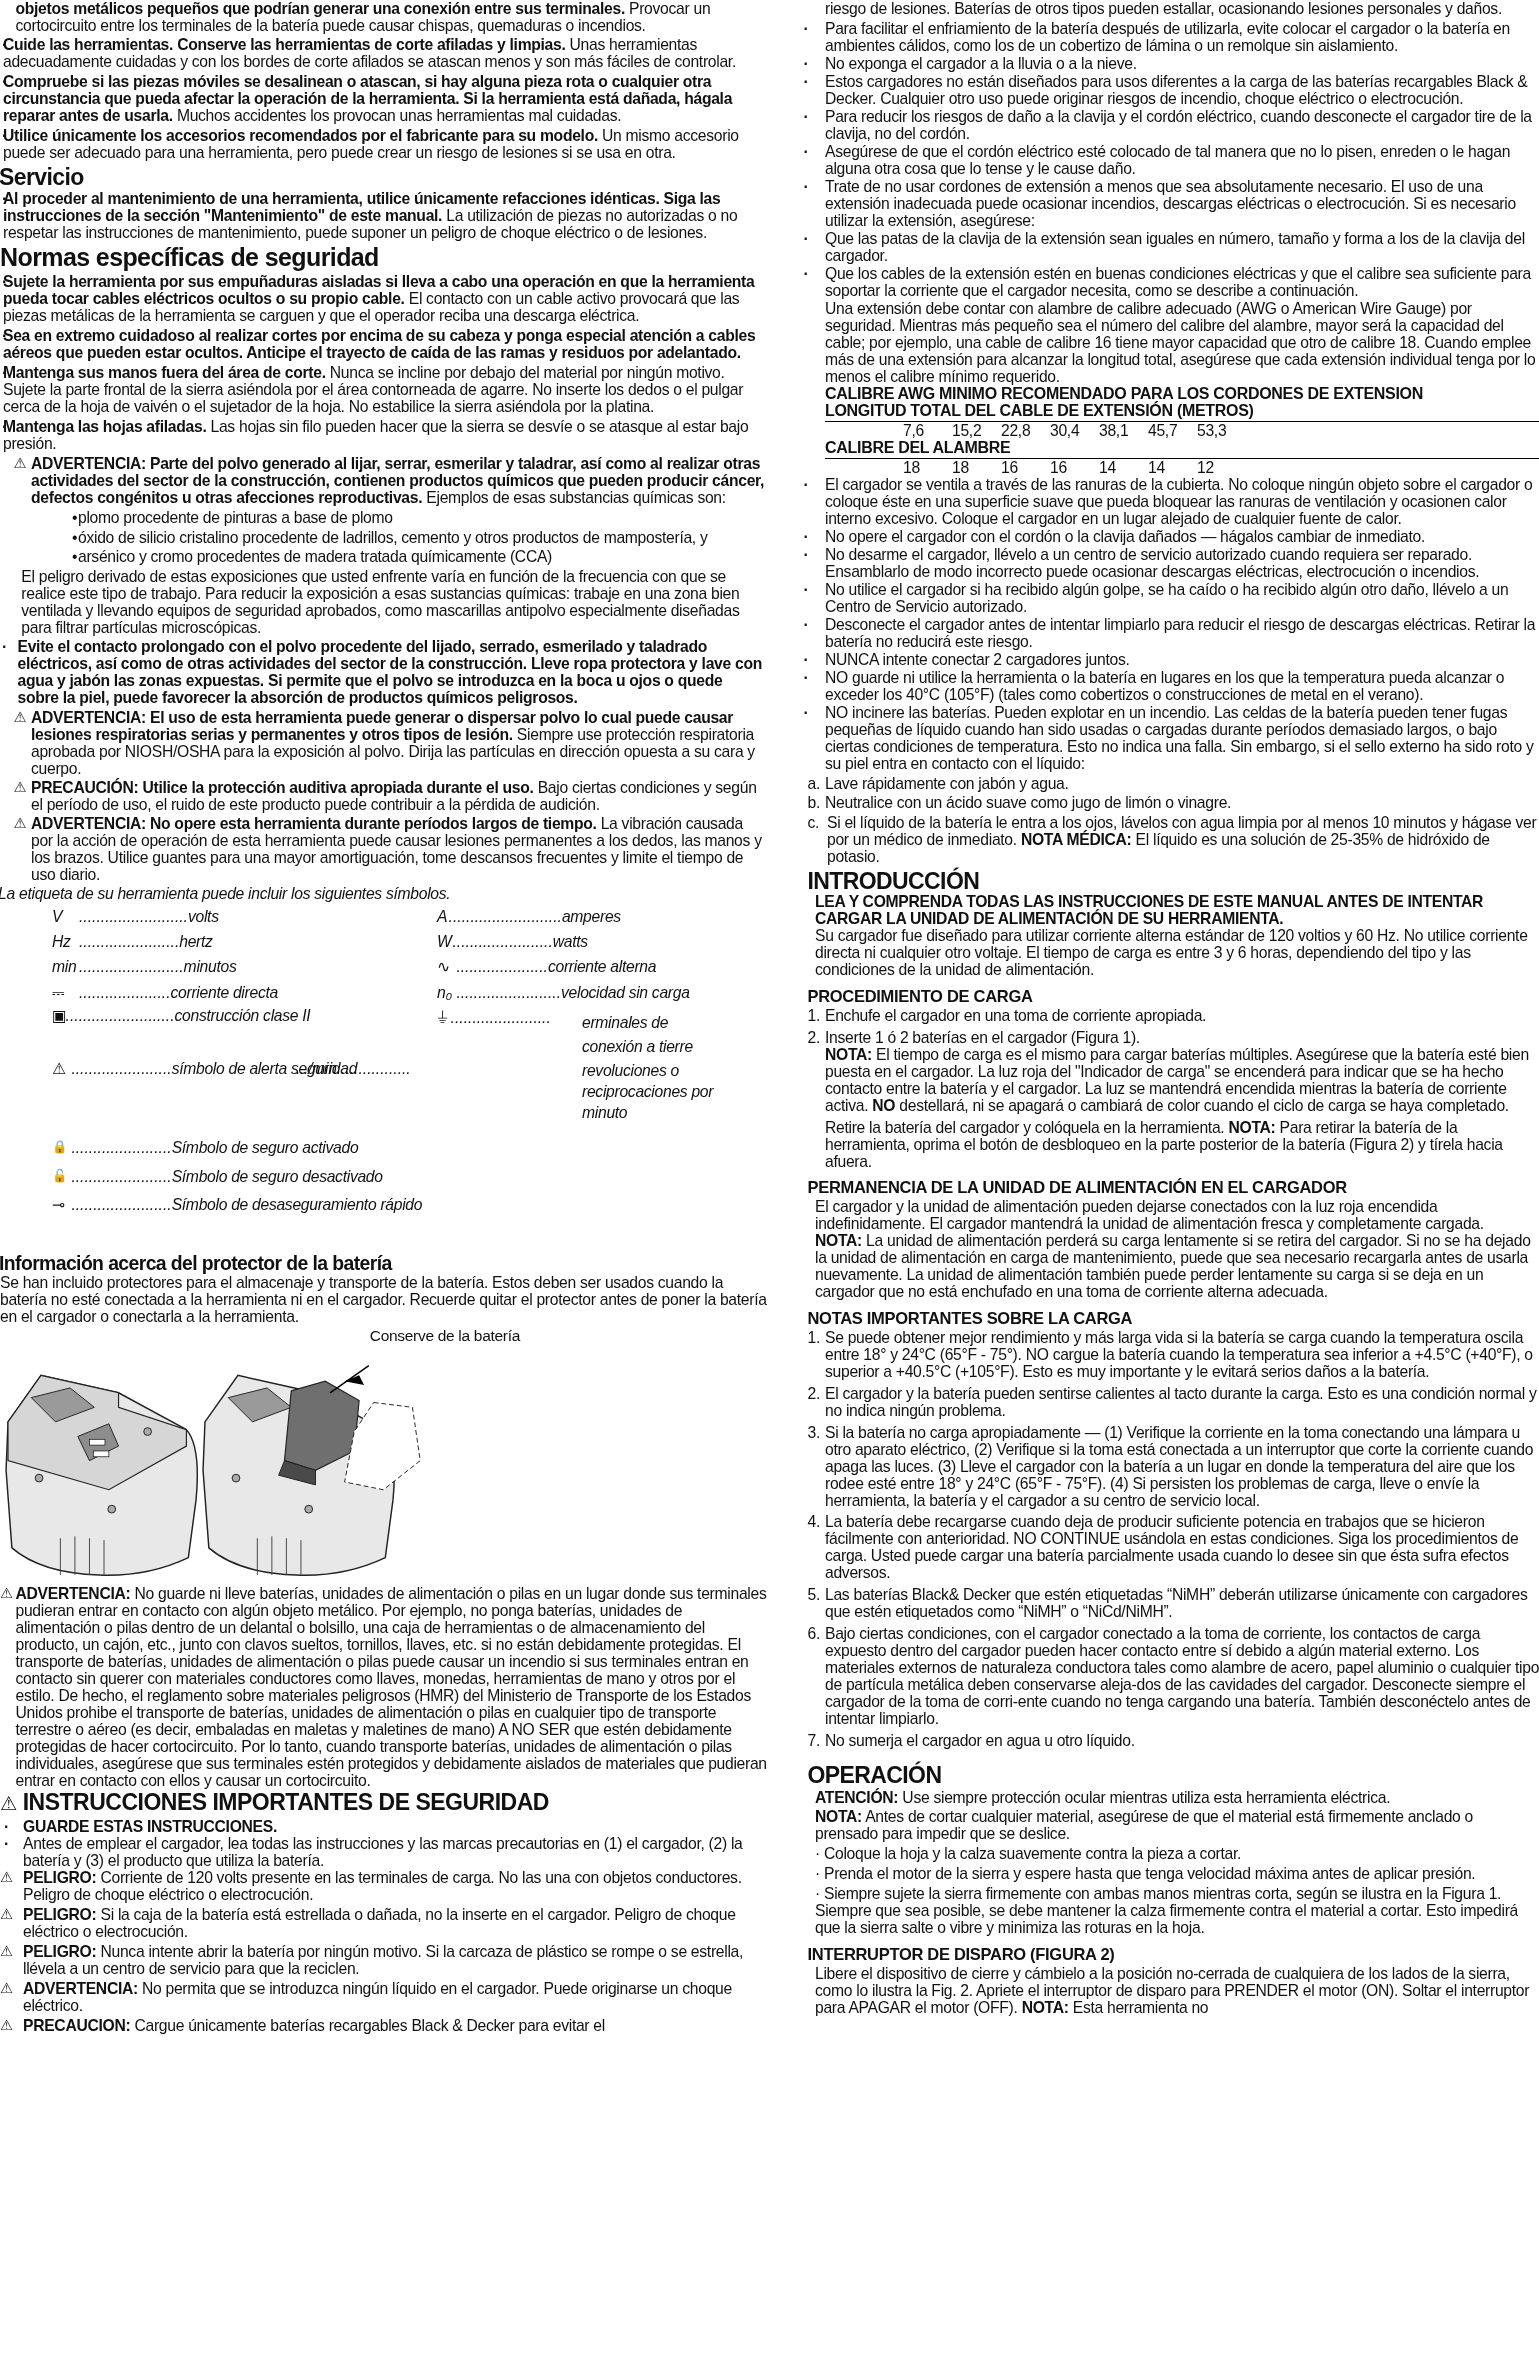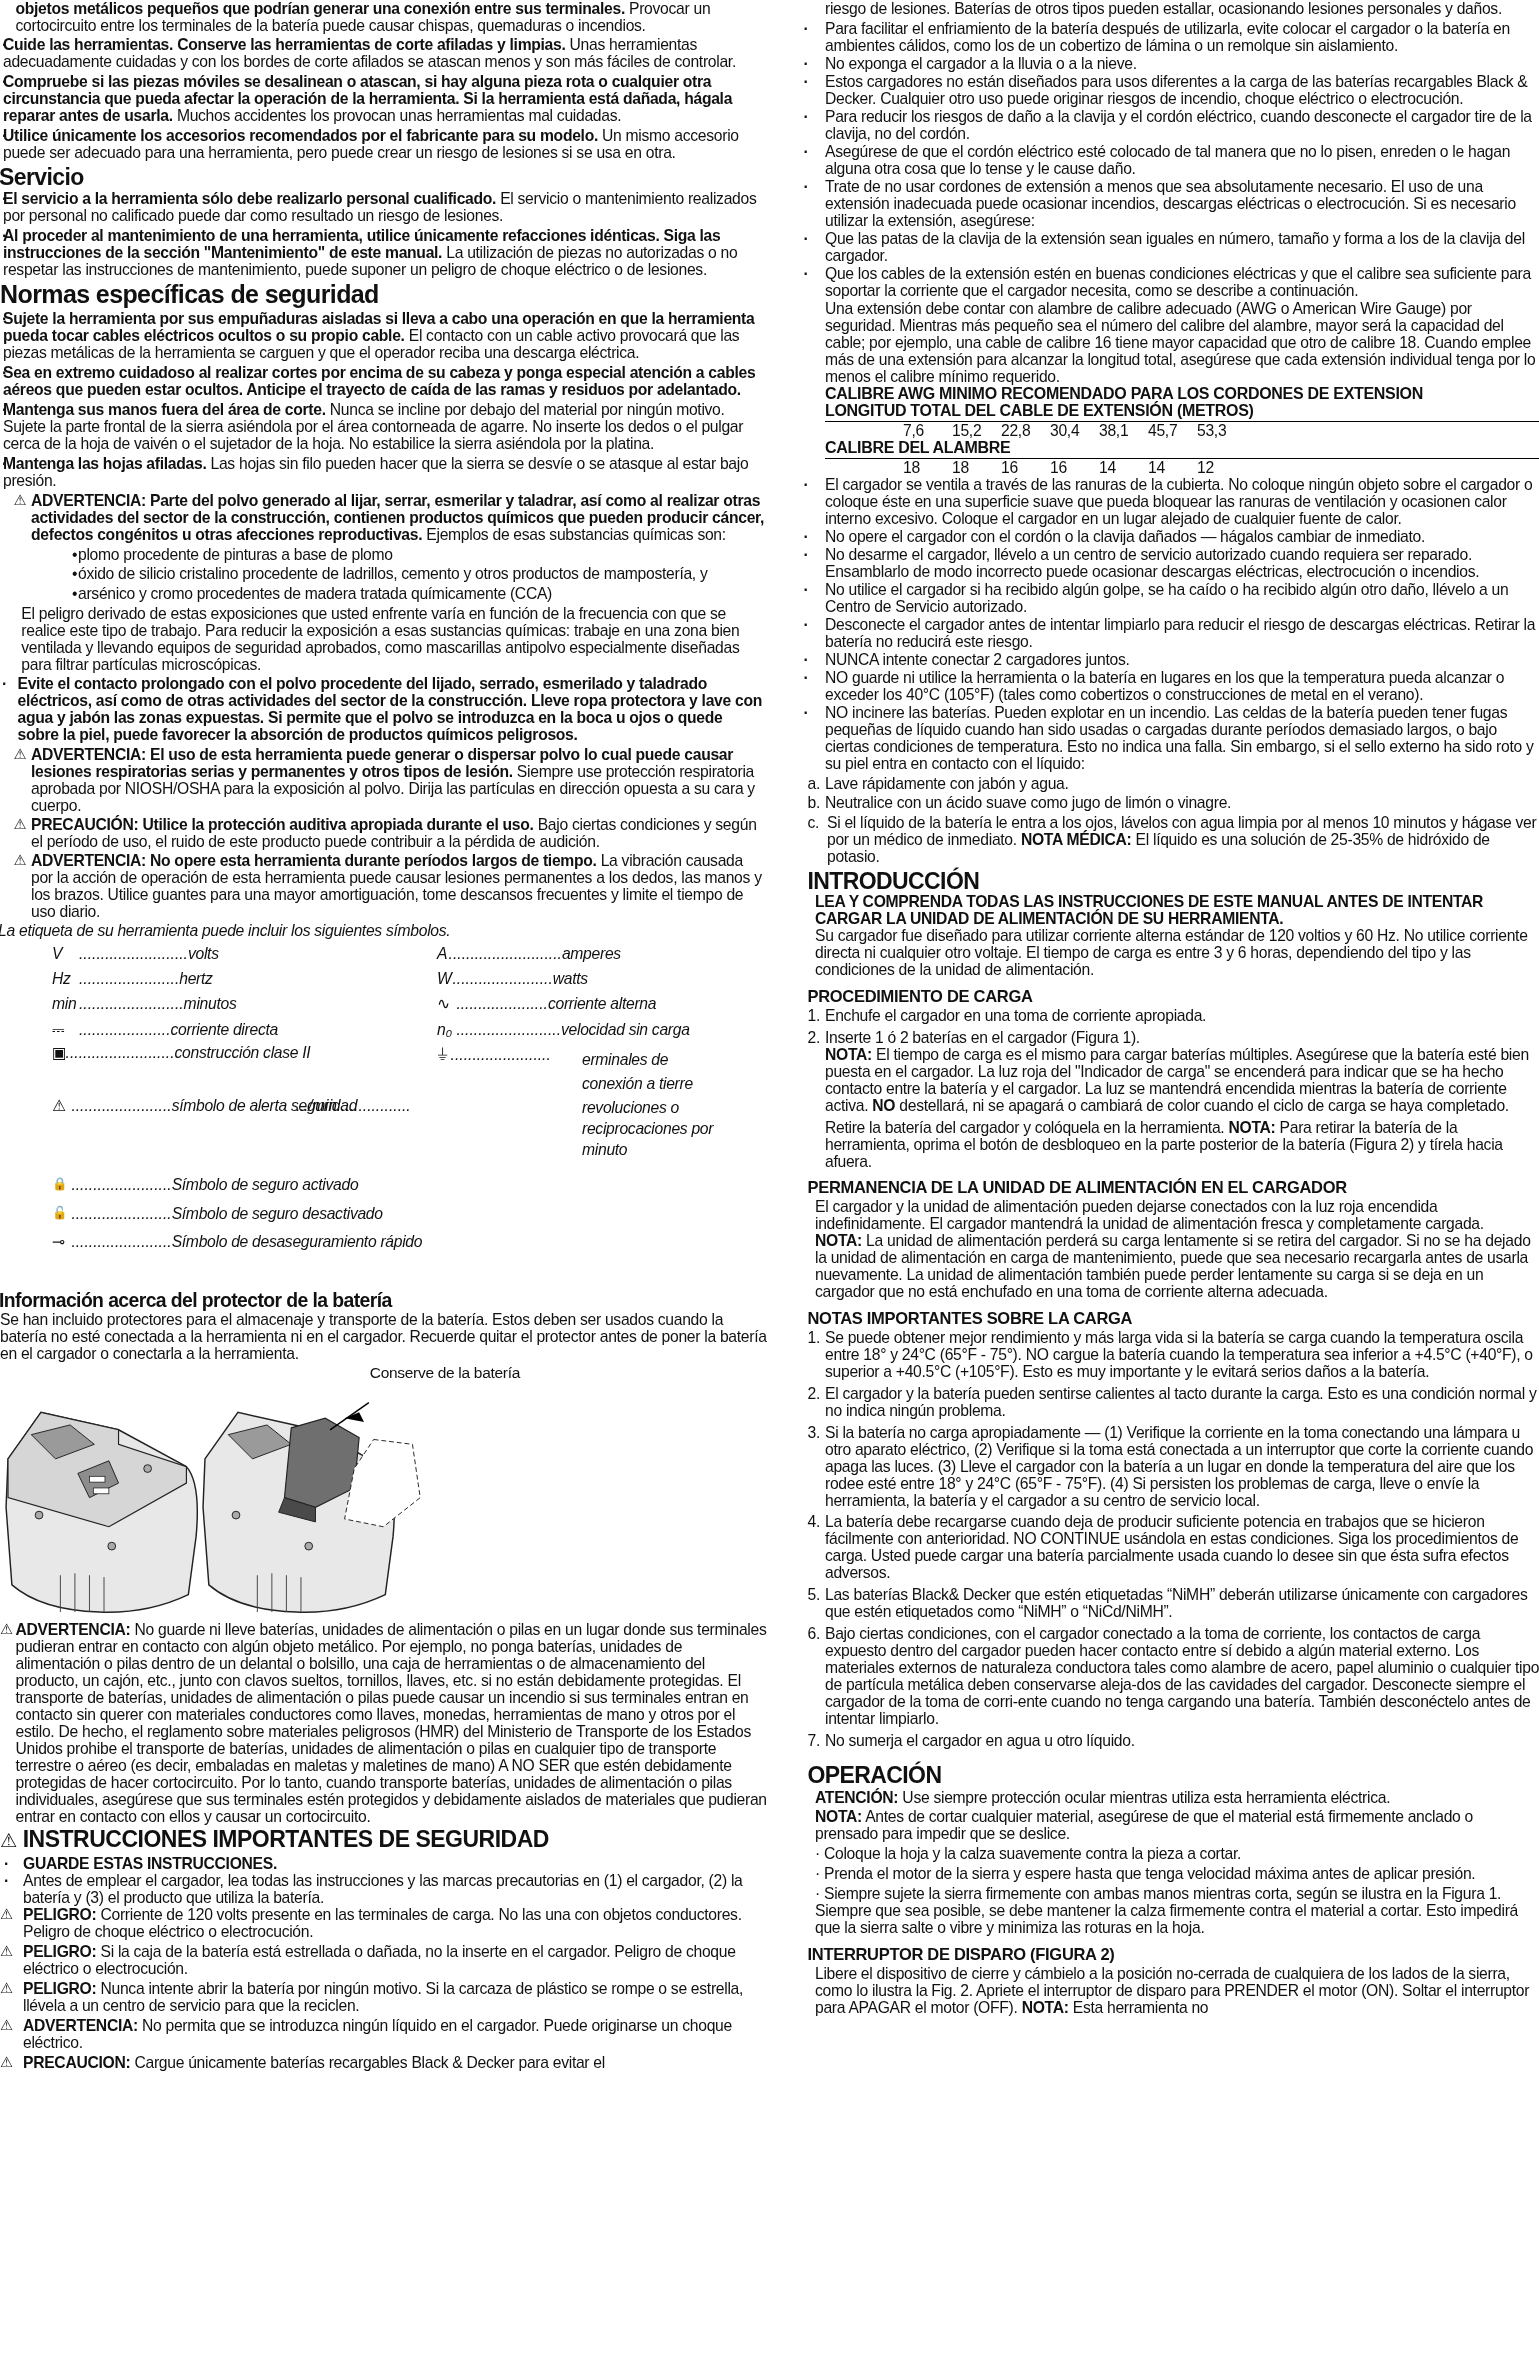--- a/index.html
+++ b/index.html
@@ -54,21 +54,20 @@
   <p class="indent"><b>objetos metálicos pequeños que podrían generar una conexión entre sus terminales.</b><span> Provocar un cortocircuito entre los terminales de la batería puede causar chispas, quemaduras o incendios.</span></p>
 
   <div>
     <p class="bul"><b>Cuide las herramientas. Conserve las herramientas de corte afiladas y limpias.</b><span> Unas herramientas adecuadamente cuidadas y con los bordes de corte afilados se atascan menos y son más fáciles de controlar.</span></p>
     <p class="bul"><b>Compruebe si las piezas móviles se desalinean o atascan, si hay alguna pieza rota o cualquier otra circunstancia que pueda afectar la operación de la herramienta. Si la herramienta está dañada, hágala reparar antes de usarla.</b><span> Muchos accidentes los provocan unas herramientas mal cuidadas.</span></p>
     <p class="bul"><b>Utilice únicamente los accesorios recomendados por el fabricante para su modelo.</b><span> Un mismo accesorio puede ser adecuado para una herramienta, pero puede crear un riesgo de lesiones si se usa en otra.</span></p>
   </div>
 
   <h2 class="h-sec">Servicio</h2>
   <div>
-    <p class="bul"><b>El servicio a la herramienta sólo debe realizarlo personal cualificado.</b><span> El servicio o mantenimiento realizados por personal no calificado puede dar como resultado un riesgo de lesiones.</span></p>
     <p class="bul"><b>Al proceder al mantenimiento de una herramienta, utilice únicamente refacciones idénticas. Siga las instrucciones de la sección "Mantenimiento" de este manual.</b><span> La utilización de piezas no autorizadas o no respetar las instrucciones de mantenimiento, puede suponer un peligro de choque eléctrico o de lesiones.</span></p>
   </div>
 
   <h2 class="h-big">Normas específicas de seguridad</h2>
   <div>
     <p class="bul"><b>Sujete la herramienta por sus empuñaduras aisladas si lleva a cabo una operación en que la herramienta pueda tocar cables eléctricos ocultos o su propio cable.</b><span> El contacto con un cable activo provocará que las piezas metálicas de la herramienta se carguen y que el operador reciba una descarga eléctrica.</span></p>
     <p class="bul"><b>Sea en extremo cuidadoso al realizar cortes por encima de su cabeza y ponga especial atención a cables aéreos que pueden estar ocultos. Anticipe el trayecto de caída de las ramas y residuos por adelantado.</b><span></span></p>
     <p class="bul"><b>Mantenga sus manos fuera del área de corte.</b><span> Nunca se incline por debajo del material por ningún motivo. Sujete la parte frontal de la sierra asiéndola por el área contorneada de agarre. No inserte los dedos o el pulgar cerca de la hoja de vaivén o el sujetador de la hoja. No estabilice la sierra asiéndola por la platina.</span></p>
     <p class="bul"><b>Mantenga las hojas afiladas.</b><span> Las hojas sin filo pueden hacer que la sierra se desvíe o se atasque al estar bajo presión.</span></p>
   </div>

